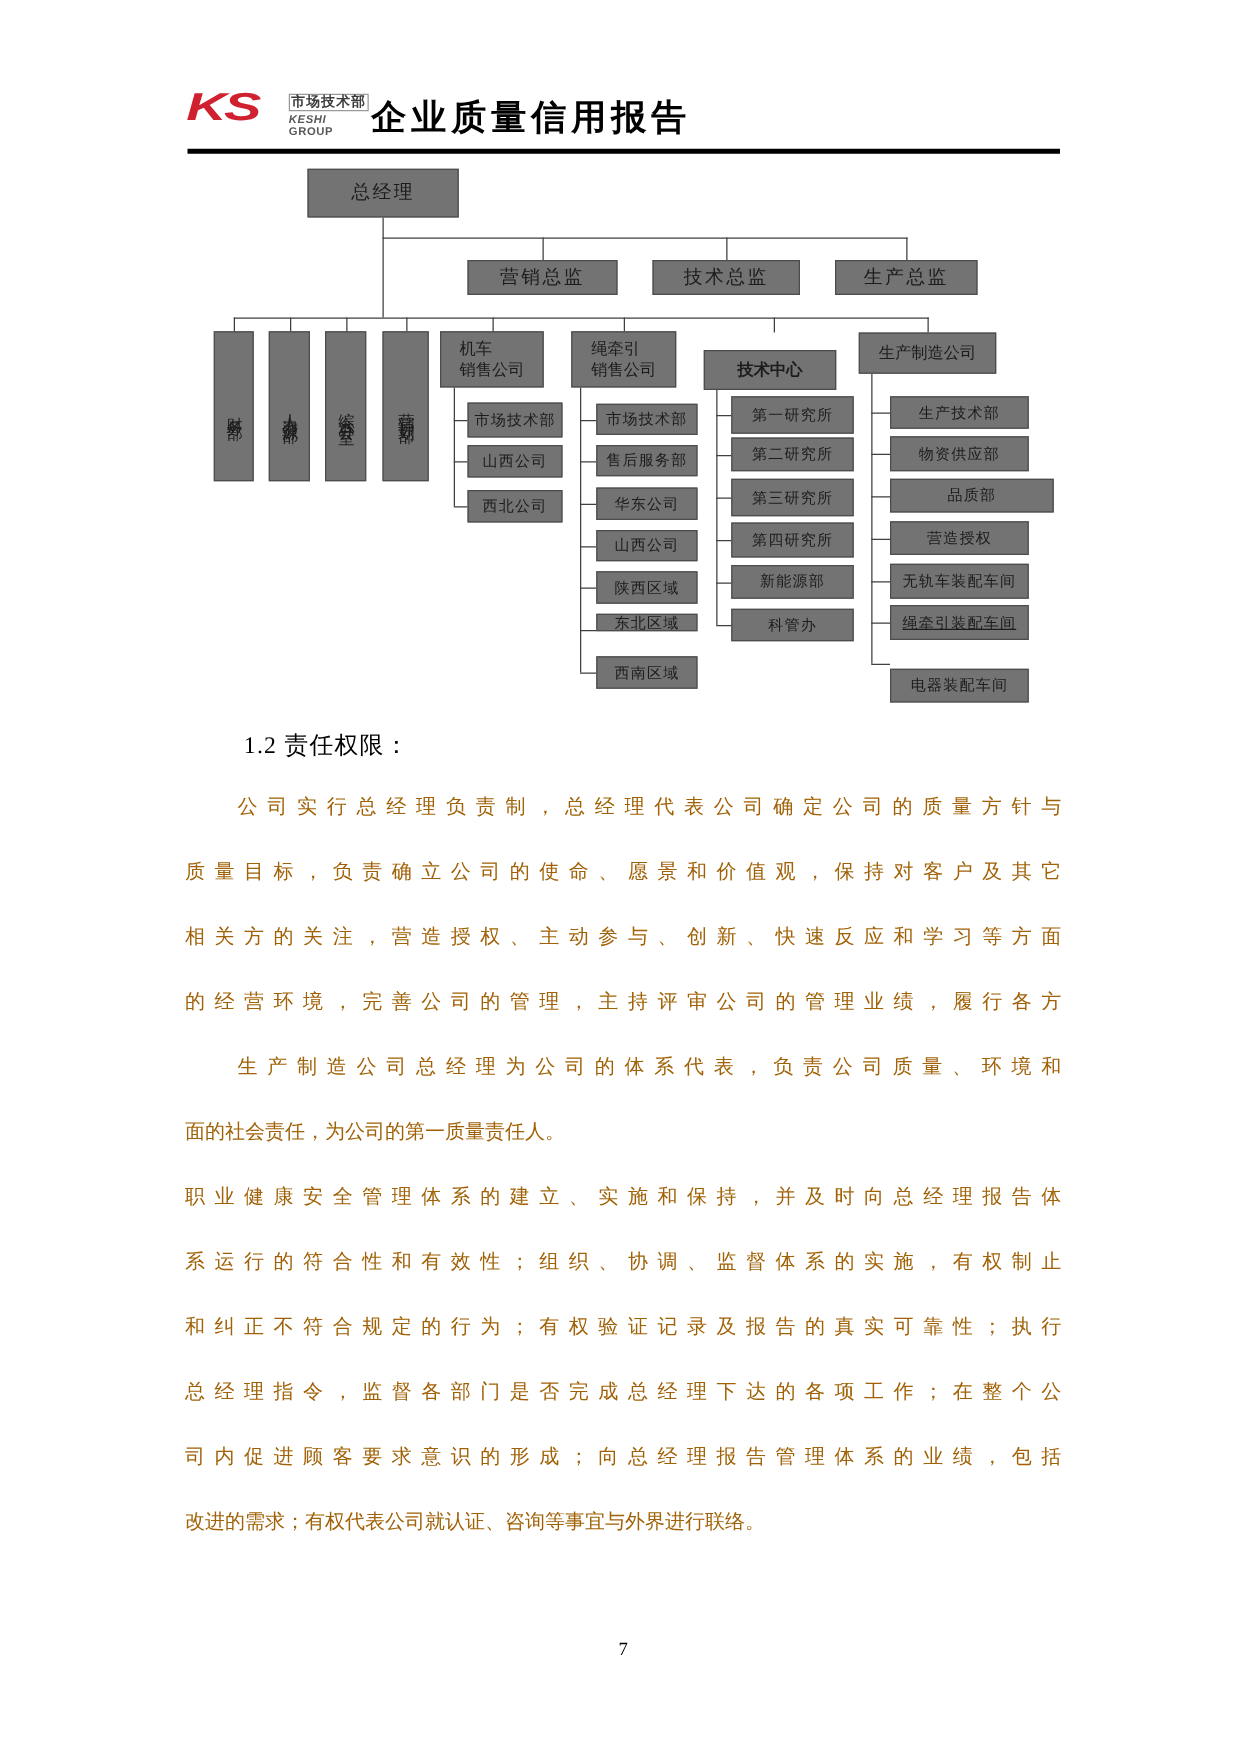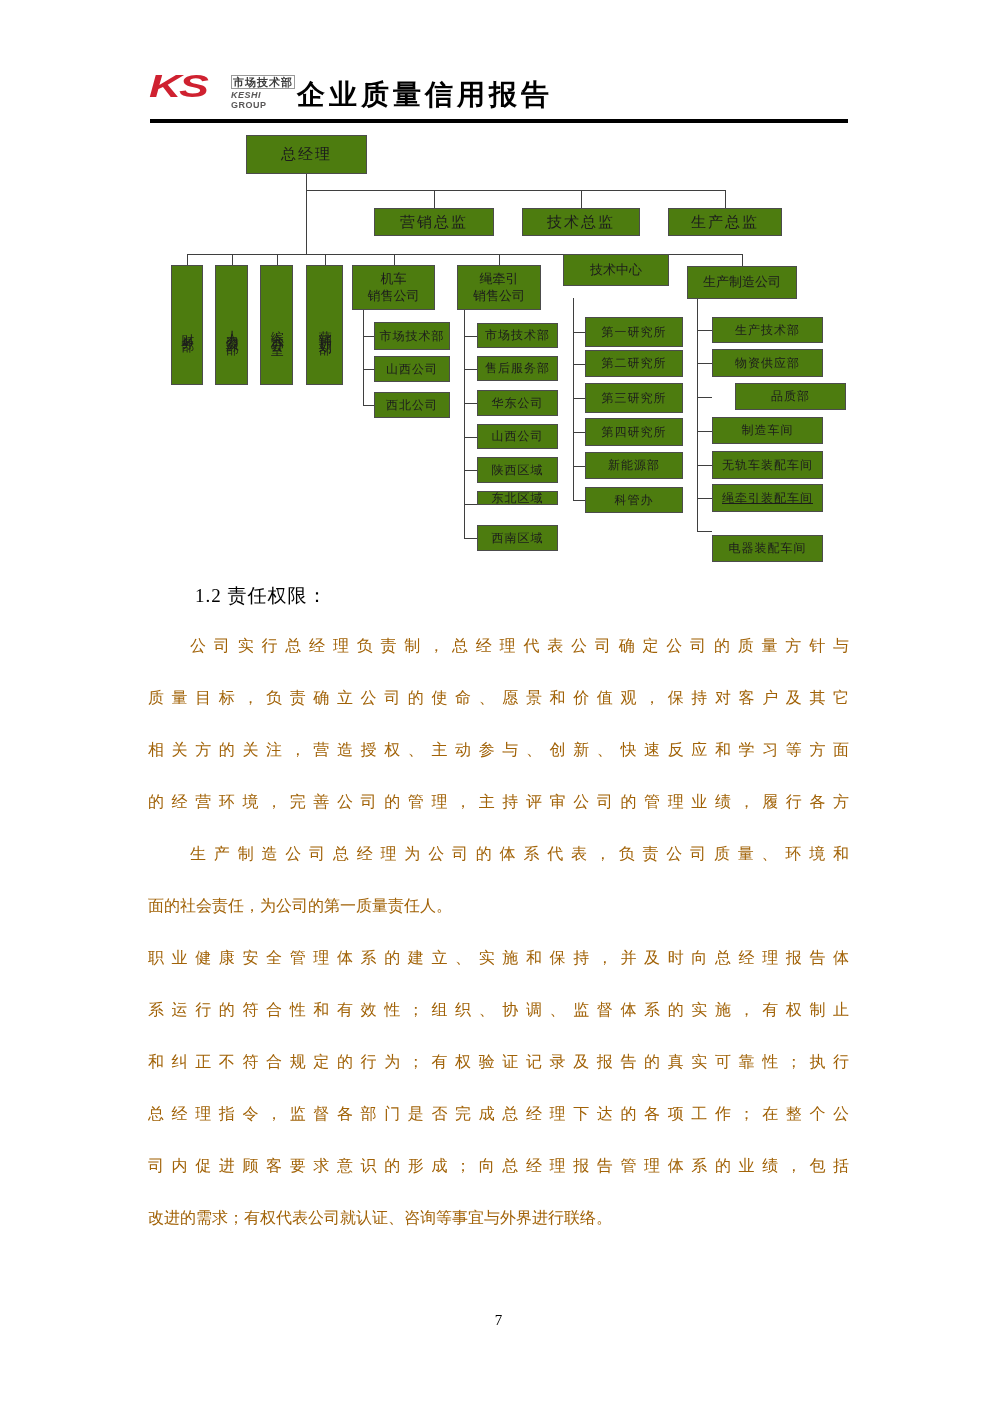--- a/index.html
+++ b/index.html
@@ -26,22 +26,22 @@
     font-weight:bold;font-size:9px;line-height:10px;letter-spacing:.5px;color:#595757;
   }
   .doc-title{
     position:absolute;left:297px;top:80px;font-size:28px;font-weight:bold;
     letter-spacing:4px;color:#000;line-height:1.1;
   }
   .header-rule{position:absolute;left:150px;top:119px;width:698px;height:4px;background:#000;}
   
   .cline{position:absolute;background:#3f3f3f;}
   .obox{
-    position:absolute;box-sizing:border-box;border:1px solid #4c4c4c;background:#4d7c0f;
-    display:flex;align-items:center;justify-content:center;text-align:center;
+    position:absolute;box-sizing:border-box;border:1px solid #4c4c4c;background:#737373;
+    display:flex;align-items:center;justify-content:center;text-align:left;
     font-size:13px;line-height:1.25;color:#1c1c1c;
   }
   .obox.big{font-size:15px;letter-spacing:2px;}
   .obox.child{font-size:12px;letter-spacing:1px;}
   .obox.vert{writing-mode:vertical-rl;letter-spacing:3px;font-size:13px;padding-top:4px;}
   
   .sec-heading{position:absolute;left:195px;top:583px;font-size:19px;letter-spacing:1px;color:#000;}
   .textblock{position:absolute;left:148px;top:620px;width:701px;font-size:16px;color:#a16207;}
   .tline{height:52px;line-height:52px;text-align:justify;text-align-last:justify;overflow:hidden;}
   .tline.indent{padding-left:42px;}
@@ -115,32 +115,32 @@
     <div class="obox child" style="left: 374px; top: 356px; width: 76px; height: 26px;">山西公司</div>
     <div class="obox child" style="left: 374px; top: 392px; width: 76px; height: 26px;">西北公司</div>
     <div class="obox " style="left: 457px; top: 265px; width: 84px; height: 45px;">绳牵引<br>销售公司</div>
     <div class="obox child" style="left: 477px; top: 323px; width: 81px; height: 25px;">市场技术部</div>
     <div class="obox child" style="left: 477px; top: 356px; width: 81px; height: 25px;">售后服务部</div>
     <div class="obox child" style="left: 477px; top: 390px; width: 81px; height: 26px;">华东公司</div>
     <div class="obox child" style="left: 477px; top: 424px; width: 81px; height: 25px;">山西公司</div>
     <div class="obox child" style="left: 477px; top: 457px; width: 81px; height: 26px;">陕西区域</div>
     <div class="obox child" style="left: 477px; top: 491px; width: 81px; height: 14px;">东北区域</div>
     <div class="obox child" style="left: 477px; top: 525px; width: 81px; height: 26px;">西南区域</div>
-    <div class="obox " style="left: 563px; top: 254px; width: 106px; height: 32px;">技术中心</div>
+    <div class="obox " style="left: 563px; top: 280px; width: 106px; height: 32px; font-weight: bold;">技术中心</div>
     <div class="obox child" style="left: 585px; top: 317px; width: 98px; height: 30px;">第一研究所</div>
     <div class="obox child" style="left: 585px; top: 350px; width: 98px; height: 27px;">第二研究所</div>
     <div class="obox child" style="left: 585px; top: 383px; width: 98px; height: 30px;">第三研究所</div>
     <div class="obox child" style="left: 585px; top: 418px; width: 98px; height: 28px;">第四研究所</div>
     <div class="obox child" style="left: 585px; top: 452px; width: 98px; height: 27px;">新能源部</div>
     <div class="obox child" style="left: 585px; top: 487px; width: 98px; height: 26px;">科管办</div>
     <div class="obox " style="left: 687px; top: 266px; width: 110px; height: 33px;">生产制造公司</div>
     <div class="obox child" style="left: 712px; top: 317px; width: 111px; height: 26px;">生产技术部</div>
     <div class="obox child" style="left: 712px; top: 349px; width: 111px; height: 28px;">物资供应部</div>
-    <div class="obox child" style="left: 712px; top: 383px; width: 111px; height: 27px; margin-left: 23px;">品质部</div>
-    <div class="obox child" style="left: 712px; top: 417px; width: 111px; height: 27px;">制造车间</div>
+    <div class="obox child" style="left: 712px; top: 383px; width: 131px; height: 27px;">品质部</div>
+    <div class="obox child" style="left: 712px; top: 417px; width: 111px; height: 27px;">营造授权</div>
     <div class="obox child" style="left: 712px; top: 451px; width: 111px; height: 28px;">无轨车装配车间</div>
     <div class="obox child" style="left: 712px; top: 484px; width: 111px; height: 28px; text-decoration: underline;">绳牵引装配车间</div>
     <div class="obox child" style="left: 712px; top: 517px; width: 111px; height: 27px; margin-top: 18px;">电器装配车间</div>
   </div>
 
 <div class="sec-heading">1.2 责任权限：</div>
 <div class="textblock" id="textblock">
     <div class="tline indent">公司实行总经理负责制，总经理代表公司确定公司的质量方针与</div>
     <div class="tline">质量目标，负责确立公司的使命、愿景和价值观，保持对客户及其它</div>
     <div class="tline">相关方的关注，营造授权、主动参与、创新、快速反应和学习等方面</div>

